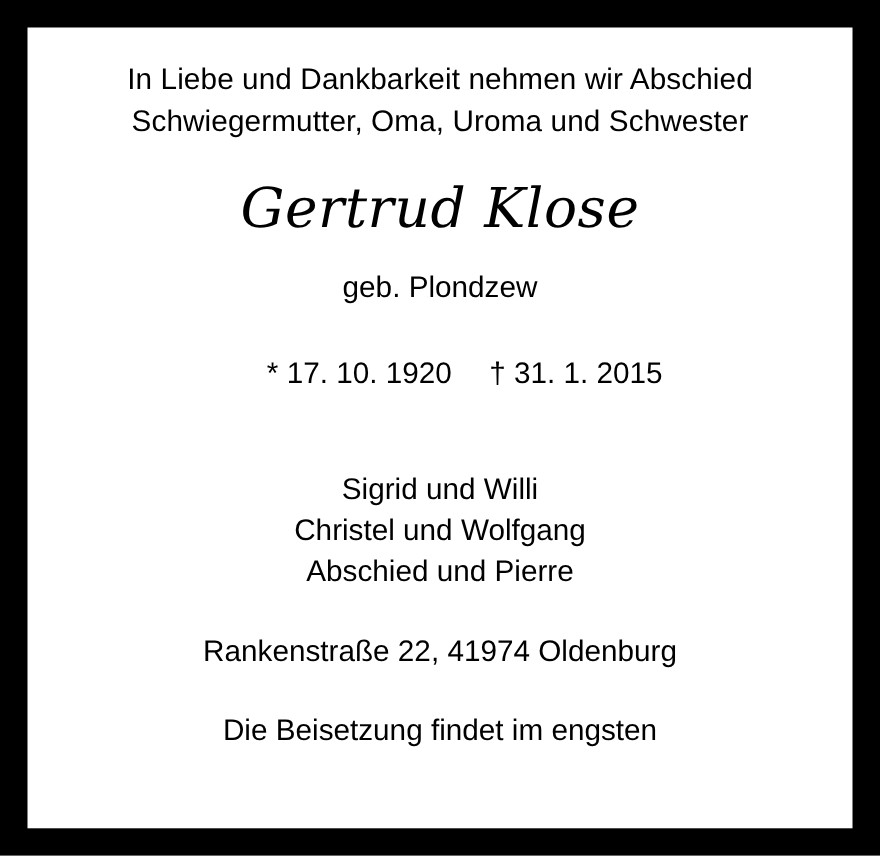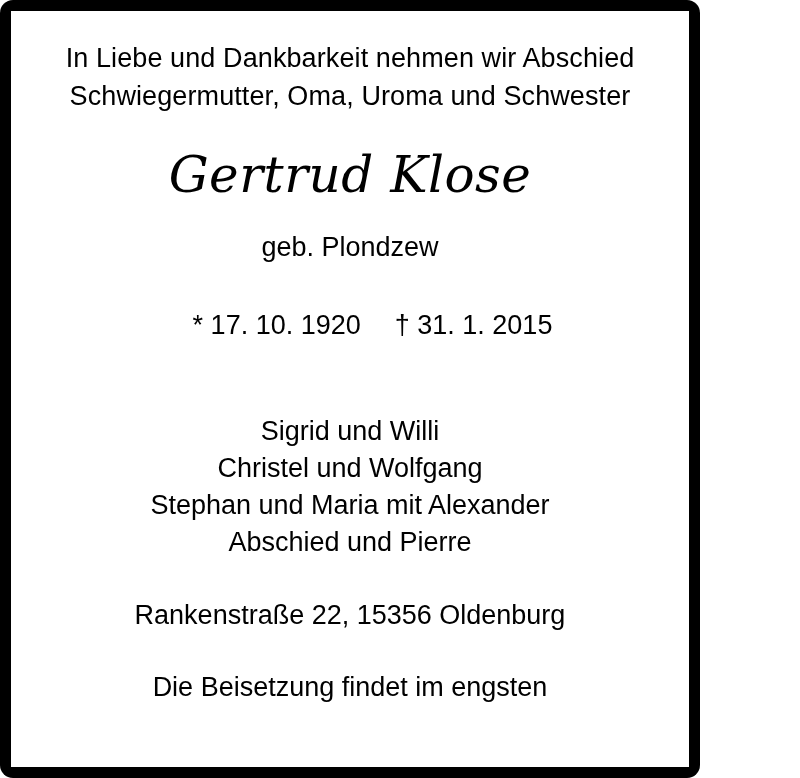--- a/index.html
+++ b/index.html
@@ -8,25 +8,24 @@
     background: #ffffff;
   }
   body {
     width: 800px;
     height: 778px;
     font-family: "Liberation Sans", sans-serif;
     color: #000000;
   }
   .obituary {
     box-sizing: border-box;
-    width: 700px;
+    width: 800px;
     height: 778px;
     background: #000000;
-    padding: 11px;
-    border-radius: 13px;
+    padding: 25px;
   }
   .inner {
     box-sizing: border-box;
     width: 100%;
     height: 100%;
     background: #ffffff;
     display: flex;
     flex-direction: column;
     align-items: center;
     padding-top: 28px;
@@ -108,25 +107,24 @@
 
     <div class="maiden">geb. Plondzew</div>
 
     <div class="dates">
       <span>* 17. 10. 1920</span><span class="sep"></span><span>† 31. 1. 2015</span>
     </div>
 
     <div class="family">
       <div>Sigrid und Willi</div>
       <div>Christel und Wolfgang</div>
-      <div>Stephan und Maria mit Alexander</div>
       <div>Abschied und Pierre</div>
     </div>
 
-    <div class="address">Rankenstraße 22, 15356 Oldenburg</div>
+    <div class="address">Rankenstraße 22, 41974 Oldenburg</div>
 
     <div class="notice">
       <div>Die Beisetzung findet im engsten</div>
 
     </div>
 
   </div>
 </div>
 
 </body></html>

